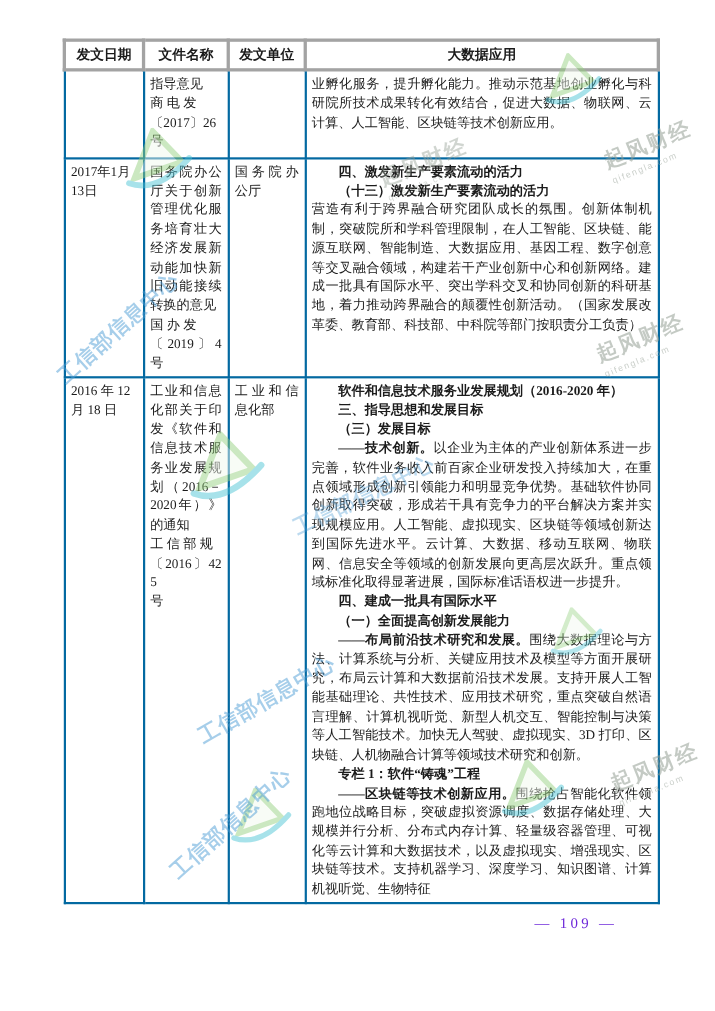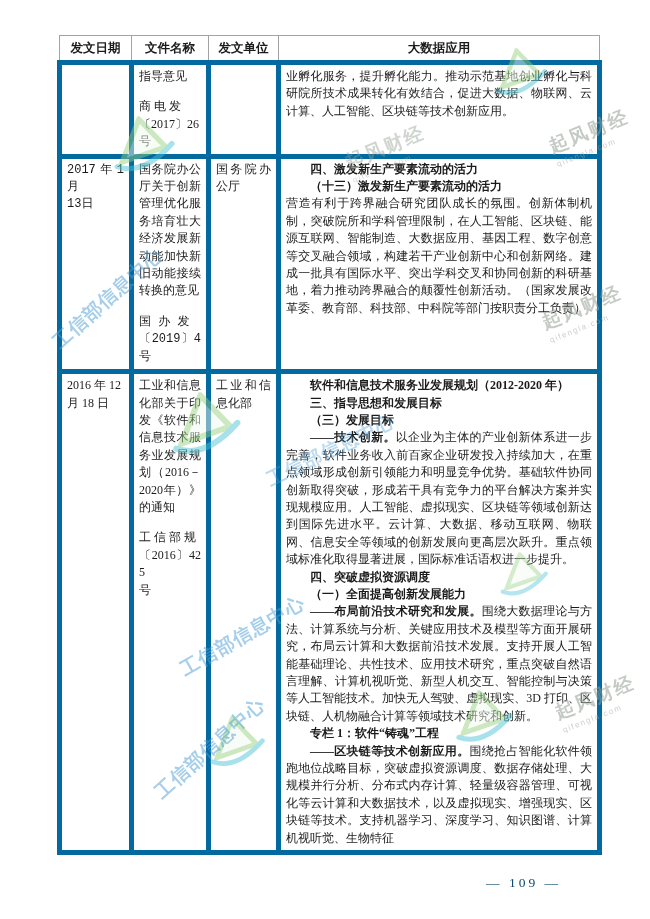--- a/index.html
+++ b/index.html
@@ -14,42 +14,42 @@
     padding-bottom:5px;border-bottom:2px solid #2b2b2b;
   }
   table.policy{
     border-collapse:collapse;table-layout:fixed;width:540px;margin-top:1px;
   }
   table.policy col.c1{width:72px;}
   table.policy col.c2{width:77px;}
   table.policy col.c3{width:70px;}
   table.policy col.c4{width:321px;}
   table.policy th{
-    border:1px solid #a3a3a3;font-size:12.5px;font-weight:bold;height:22px;
+    border:3px solid #a3a3a3;font-size:12.5px;font-weight:bold;height:22px;
     padding:1px 2px;text-align:center;background:#fff;
   }
   table.policy td{
-    border:5px solid #0369a1;vertical-align:top;font-size:12px;line-height:17.4px;
+    border:2px solid #0369a1;vertical-align:top;font-size:12px;line-height:17.4px;
     padding:3px 5px;text-align:justify;word-break:break-all;
   }
   td.col-date{white-space:pre-line;font-size:11.5px;padding:3px 3px;}
   td.col-name{padding:3px 5px;}
   td.col-unit{padding:3px 4px;margin-left:15px;}
   td.col-content{padding:3px 5px 3px 8px;font-size:11.5px;line-height:16.9px;}
   tbody tr.r1{height:80px;}
-  tbody tr.r2{height:189px;font-family:Liberation Mono, monospace;}
+  tbody tr.r2{height:189px;}
   tbody tr.r3{height:444px;}
-  .doc-number{margin-top:13px;white-space:pre-line;}
+  .doc-number{white-space:pre-line;}
   .content p{margin:0;padding:0;}
   .content p.h{font-weight:bold;text-indent:2em;}
   .content p.p{text-indent:2em;font-family:Liberation Serif, serif;}
   .content p.cont{text-indent:0;}
   .page-number{
-    margin-top:20px;text-align:right;padding-right:36px;
-    font-size:13.5px;letter-spacing:3px;color:#0c4a6e;
+    margin-top:10px;text-align:right;padding-right:36px;
+    font-size:13.5px;letter-spacing:3px;color:#6d28d9;
   }
   
   .wm{position:absolute;pointer-events:none;z-index:2;}
   .wm-blue{
     font-family:"Liberation Sans","DejaVu Sans",sans-serif;
     font-size:19px;font-weight:bold;color:rgba(77,158,214,.5);
     white-space:nowrap;letter-spacing:1px;transform-origin:0 50%;
   }
   .wm-qf{transform-origin:0 50%;}
   .qf-main{
@@ -181,25 +181,25 @@
 月 18 日</td>
           <td class="col-name">
             <div class="doc-name">工业和信息化部关于印发《软件和信息技术服务业发展规划（2016－2020年）》的通知</div>
             <div class="doc-number">工 信 部 规
 〔2016〕425
 号</div>
           </td>
           <td class="col-unit">工业和信息化部</td>
           <td class="col-content">
             <div class="content">
-                <p class="h">软件和信息技术服务业发展规划（2012-2020 年）</p>
+                <p class="h">软件和信息技术服务业发展规划（2016-2020 年）</p>
                 <p class="h">三、指导思想和发展目标</p>
                 <p class="h">（三）发展目标</p>
                 <p class="p"><b>——技术创新。</b>以企业为主体的产业创新体系进一步完善，软件业务收入前百家企业研发投入持续加大，在重点领域形成创新引领能力和明显竞争优势。基础软件协同创新取得突破，形成若干具有竞争力的平台解决方案并实现规模应用。人工智能、虚拟现实、区块链等领域创新达到国际先进水平。云计算、大数据、移动互联网、物联网、信息安全等领域的创新发展向更高层次跃升。重点领域标准化取得显著进展，国际标准话语权进一步提升。</p>
-                <p class="h">四、突破虚拟资源调度</p>
+                <p class="h">四、建成一批具有国际水平</p>
                 <p class="h">（一）全面提高创新发展能力</p>
                 <p class="p"><b>——布局前沿技术研究和发展。</b>围绕大数据理论与方法、计算系统与分析、关键应用技术及模型等方面开展研究，布局云计算和大数据前沿技术发展。支持开展人工智能基础理论、共性技术、应用技术研究，重点突破自然语言理解、计算机视听觉、新型人机交互、智能控制与决策等人工智能技术。加快无人驾驶、虚拟现实、3D 打印、区块链、人机物融合计算等领域技术研究和创新。</p>
                 <p class="h">专栏 1：软件“铸魂”工程</p>
                 <p class="p"><b>——区块链等技术创新应用。</b>围绕抢占智能化软件领跑地位战略目标，突破虚拟资源调度、数据存储处理、大规模并行分析、分布式内存计算、轻量级容器管理、可视化等云计算和大数据技术，以及虚拟现实、增强现实、区块链等技术。支持机器学习、深度学习、知识图谱、计算机视听觉、生物特征</p>
               </div>
           </td>
         </tr>
       </tbody>
     </table>
 

